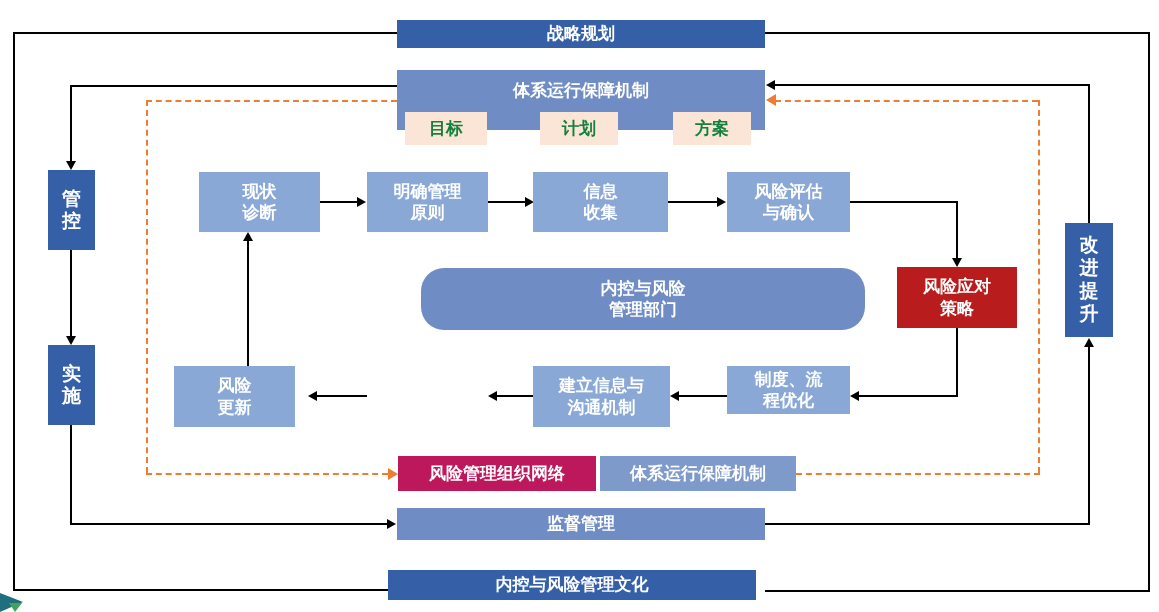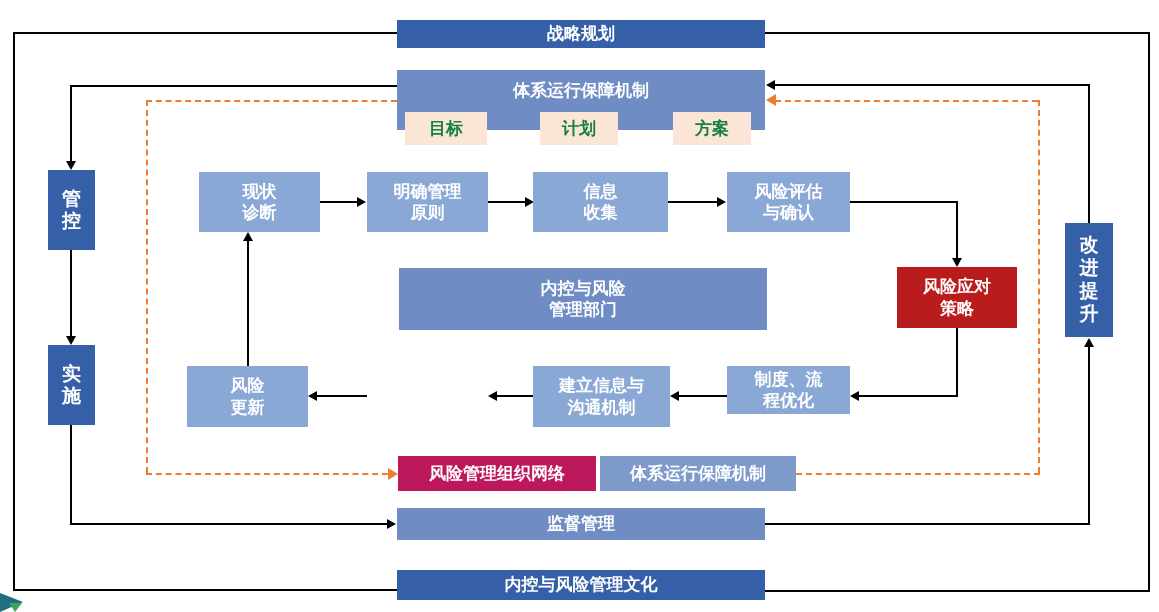--- a/index.html
+++ b/index.html
@@ -108,38 +108,38 @@
   <div class="node" style="left: 367px; top: 172px; width: 121px; height: 60px; background-color: rgb(138, 168, 214);">明确管理
 原则</div>
   <div class="node" style="left: 533px; top: 172px; width: 135px; height: 60px; background-color: rgb(138, 168, 214);">信息
 收集</div>
   <div class="node" style="left: 727px; top: 172px; width: 123px; height: 60px; background-color: rgb(138, 168, 214);">风险评估
 与确认</div>
 
   <div class="node" style="left: 897px; top: 267px; width: 120px; height: 61px; background-color: #b91c1c;">风险应对
 策略</div>
 
-  <div class="node" style="left: 399px; top: 268px; width: 368px; height: 62px; background-color: rgb(111, 141, 196);">内控与风险
+  <div class="node" style="left: 421px; top: 268px; width: 444px; height: 62px; background-color: rgb(111, 141, 196); border-radius: 23px;">内控与风险
 管理部门</div>
 
   <div class="node" style="left: 1065px; top: 223px; width: 48px; height: 114px; font-size: 19px; line-height: 1.2; background-color: rgb(53, 96, 168);">改
 进
 提
 升</div>
 
-  <div class="node" style="left: 187px; top: 366px; width: 121px; height: 61px; background-color: rgb(138, 168, 214);">风险
+  <div class="node" style="left: 174px; top: 366px; width: 121px; height: 61px; background-color: rgb(138, 168, 214);">风险
 更新</div>
   <div class="node" style="left: 533px; top: 366px; width: 137px; height: 61px; background-color: rgb(138, 168, 214);">建立信息与
 沟通机制</div>
   <div class="node" style="left: 727px; top: 366px; width: 123px; height: 48px; background-color: rgb(138, 168, 214);">制度、流
 程优化</div>
 
   <div class="node" style="left: 398px; top: 456px; width: 198px; height: 35px; background-color: #be185d;">风险管理组织网络</div>
   <div class="node" style="left: 600px; top: 456px; width: 196px; height: 35px; background-color: rgb(125, 154, 202);">体系运行保障机制</div>
 
   <div class="node" style="left: 397px; top: 508px; width: 368px; height: 32px; background-color: rgb(111, 141, 196);">监督管理</div>
 
-  <div class="node" style="left: 397px; top: 570px; width: 368px; height: 30px; background-color: rgb(53, 96, 168);">内控与风险管理文化</div>
+  <div class="node" style="left: 388px; top: 570px; width: 368px; height: 30px; background-color: rgb(53, 96, 168);">内控与风险管理文化</div>
 
   <div class="logo-tri" style="left:0;top:593px;border-top:9px solid transparent;border-bottom:10px solid transparent;border-left:23px solid #1f6f7e;"></div>
   <div class="logo-tri" style="left:9px;top:603px;border-left:6px solid transparent;border-right:7px solid transparent;border-top:9px solid #3fa45c;"></div>
 
 </div>
 
 </body></html>

